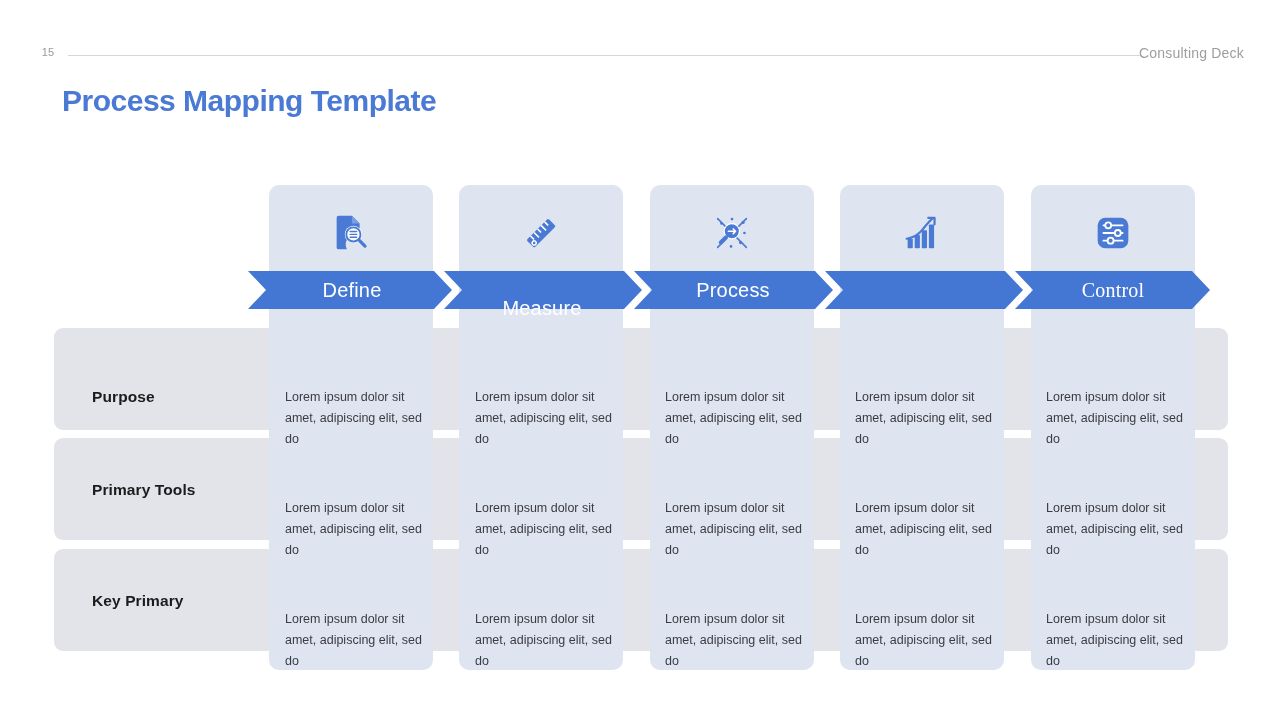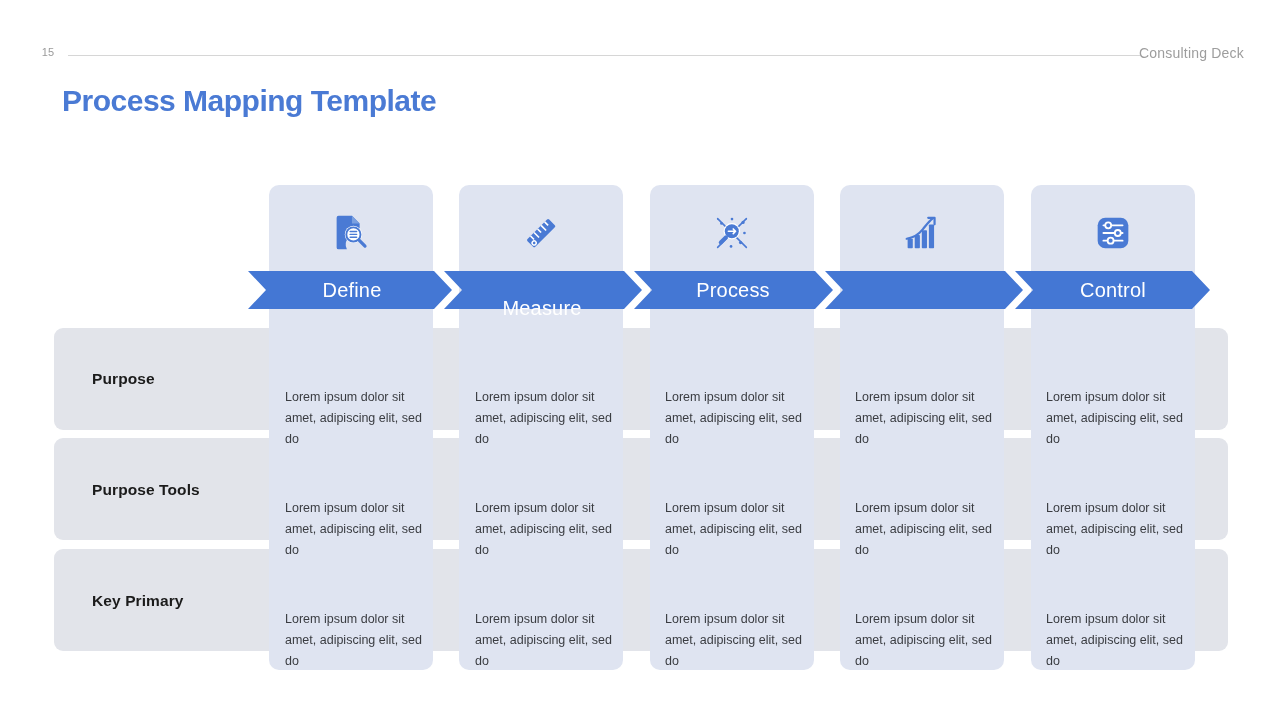--- a/index.html
+++ b/index.html
@@ -89,21 +89,21 @@
   .row-label {
     position: absolute;
     left: 92px;
     width: 180px;
     font-size: 15.5px;
     font-weight: bold;
     color: #1b1b1b;
     letter-spacing: .1px;
     white-space: nowrap;
   }
-  .row-label.r0 { top: 370px; }
+  .row-label.r0 { top: 388px; }
   .row-label.r1 { top: 481px; }
   .row-label.r2 { top: 592px; }
 
   
   .col-card {
     position: absolute;
     top: 185px;
     width: 164px;
     height: 485px;
     background: #dfe4f1;
@@ -264,25 +264,25 @@
     <svg width="962" height="38" viewBox="0 0 962 38" style="position:absolute;left:0;top:0;" aria-hidden="true">
       <path d="M0 0 H186 L204 19 L186 38 H0 L18 19 Z" fill="#4477d4"></path>
       <path d="M196 0 H376 L394 19 L376 38 H196 L214 19 Z" fill="#4477d4"></path>
       <path d="M386 0 H567 L585 19 L567 38 H386 L404 19 Z" fill="#4477d4"></path>
       <path d="M577 0 H757 L775 19 L757 38 H577 L595 19 Z" fill="#4477d4"></path>
       <path d="M767 0 H944 L962 19 L944 38 H767 L785 19 Z" fill="#4477d4"></path>
     </svg>
     <div class="chev-label" style="left:11px;  width:186px;">Define</div>
     <div class="chev-label" style="left:201px; width:186px;margin-top:18px;">Measure</div>
     <div class="chev-label" style="left:392px; width:186px;">Process</div>
-    <div class="chev-label" style="left:772px; width:186px;">Control</div>
+    <div class="chev-label" style="left:772px; width:186px;font-family:Liberation Serif, serif;">Control</div>
   </div>
 
   <div class="row-label r0">Purpose</div>
-  <div class="row-label r1">Purpose Tools</div>
+  <div class="row-label r1">Primary Tools</div>
   <div class="row-label r2">Key Primary</div>
 
   <div class="cell y0 x0">Lorem ipsum dolor sit amet, adipiscing elit, sed do</div>
   <div class="cell y0 x1">Lorem ipsum dolor sit amet, adipiscing elit, sed do</div>
   <div class="cell y0 x2">Lorem ipsum dolor sit amet, adipiscing elit, sed do</div>
   <div class="cell y0 x3">Lorem ipsum dolor sit amet, adipiscing elit, sed do</div>
   <div class="cell y0 x4">Lorem ipsum dolor sit amet, adipiscing elit, sed do</div>
 
   <div class="cell y1 x0">Lorem ipsum dolor sit amet, adipiscing elit, sed do</div>
   <div class="cell y1 x1">Lorem ipsum dolor sit amet, adipiscing elit, sed do</div>

